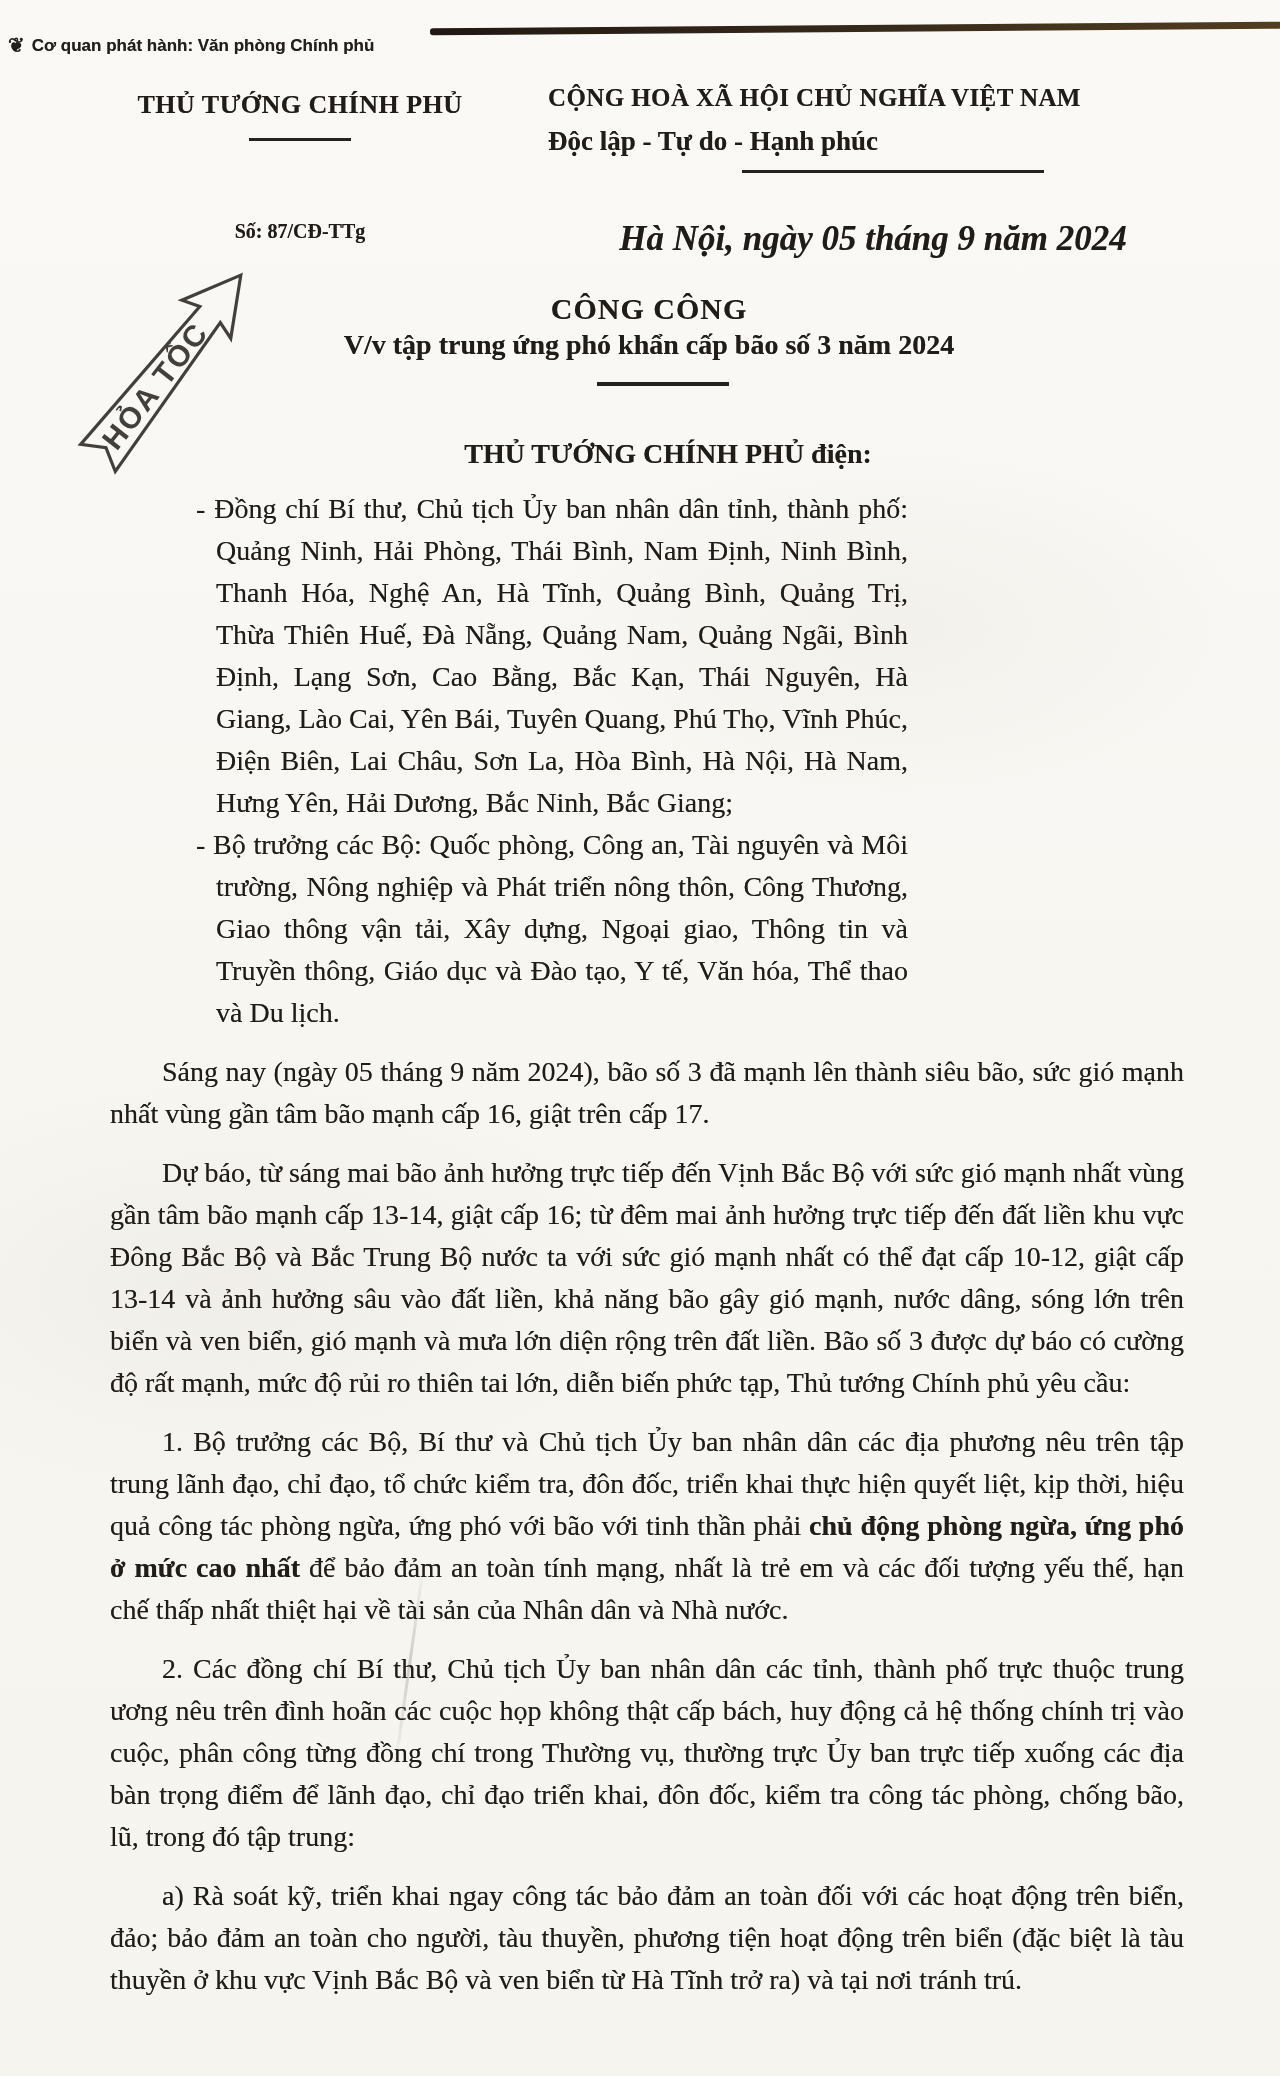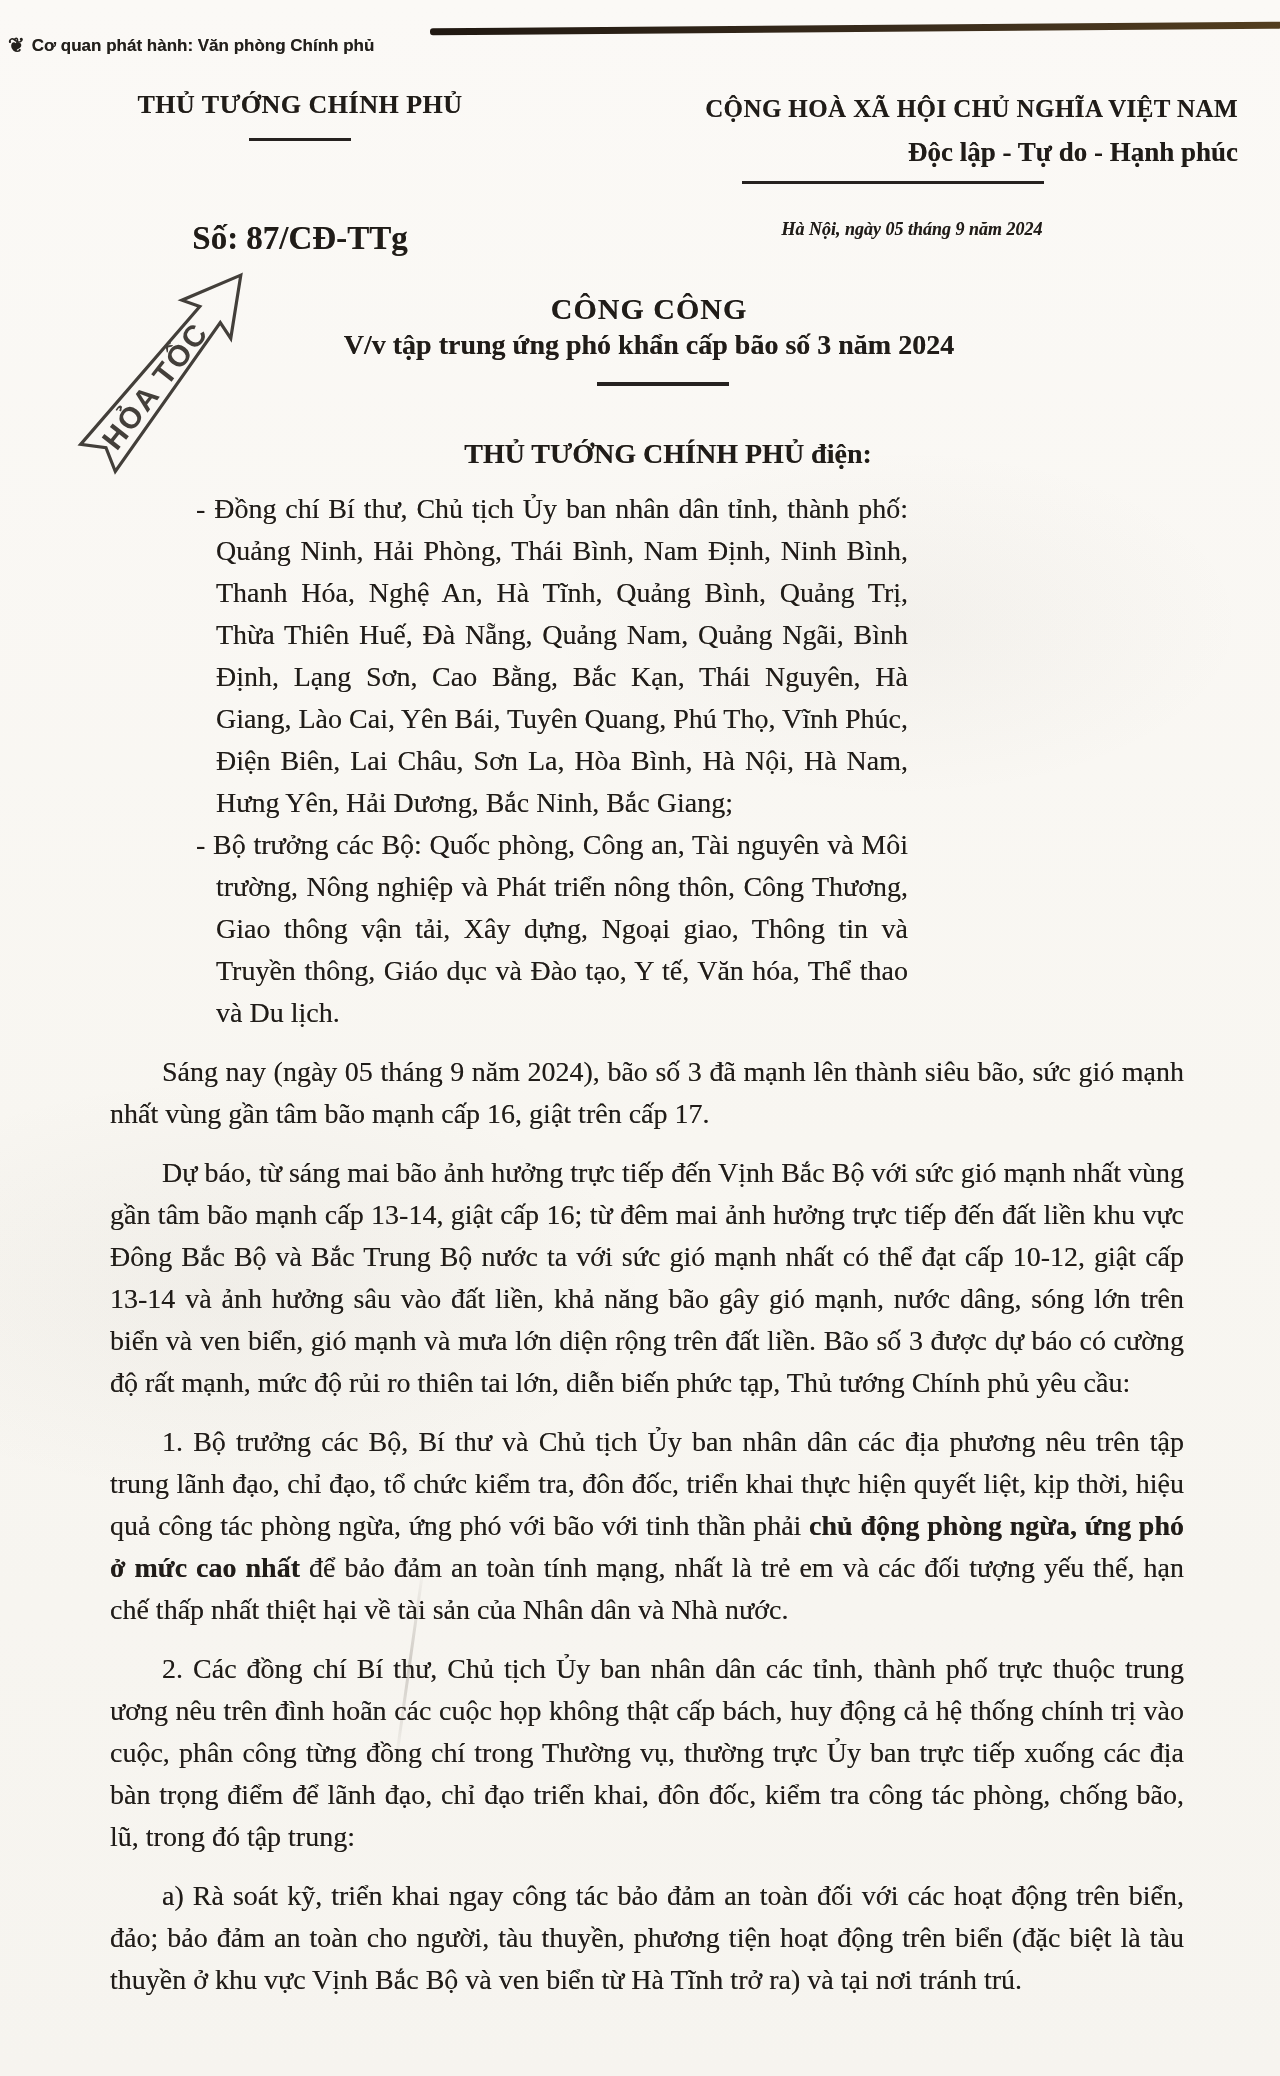--- a/index.html
+++ b/index.html
@@ -29,27 +29,27 @@
     font-family:"Liberation Sans", sans-serif;
     font-size:17px; font-weight:bold; color:#23201c;
   }
   .issuer-glyph{ font-size:20px; line-height:1; transform:translateY(-1px); }
 
   
   .org-left{ position:absolute; top:90px; left:128px; width:344px; text-align:center;
              font-size:26px; font-weight:bold; letter-spacing:.5px; }
   .org-left-rule{ width:102px; height:3px; background:#262220; margin:18px auto 0; }
   .doc-number{ position:absolute; top:220px; left:128px; width:344px; text-align:center;
-               font-size:33px; font-weight:bold; }
-  .nation{ position:absolute; top:95px; left:548px; width:690px; text-align:right; }
+               font-size:20px; font-weight:bold; }
+  .nation{ position:absolute; top:84px; left:548px; width:690px; text-align:left; }
   .nation-l1{ font-size:25px; font-weight:bold; letter-spacing:.4px; }
   .nation-l2{ font-size:27px; font-weight:bold; margin-top:14px; }
   .nation-rule{ width:302px; height:3px; background:#262220; margin:13px auto 0; }
-  .place-date{ position:absolute; top:219px; left:567px; width:690px; text-align:center;
-               font-size:18px; font-weight:bold; font-style:italic; }
+  .place-date{ position:absolute; top:219px; left:528px; width:690px; text-align:center;
+               font-size:35px; font-weight:bold; font-style:italic; }
 
   
   .stamp{ position:absolute; top:262px; left:58px; width:216px; height:232px; opacity:.92; }
 
   
   .title-block{ position:absolute; top:292px; left:110px; width:1078px; text-align:center; }
   .doc-type{ font-size:30px; font-weight:bold; letter-spacing:1px; }
   .doc-subject{ font-size:28px; font-weight:bold; margin-top:3px; }
   .title-rule{ width:132px; height:4px; background:#262220; margin:21px auto 0; transform:translateX(14px); }
 

